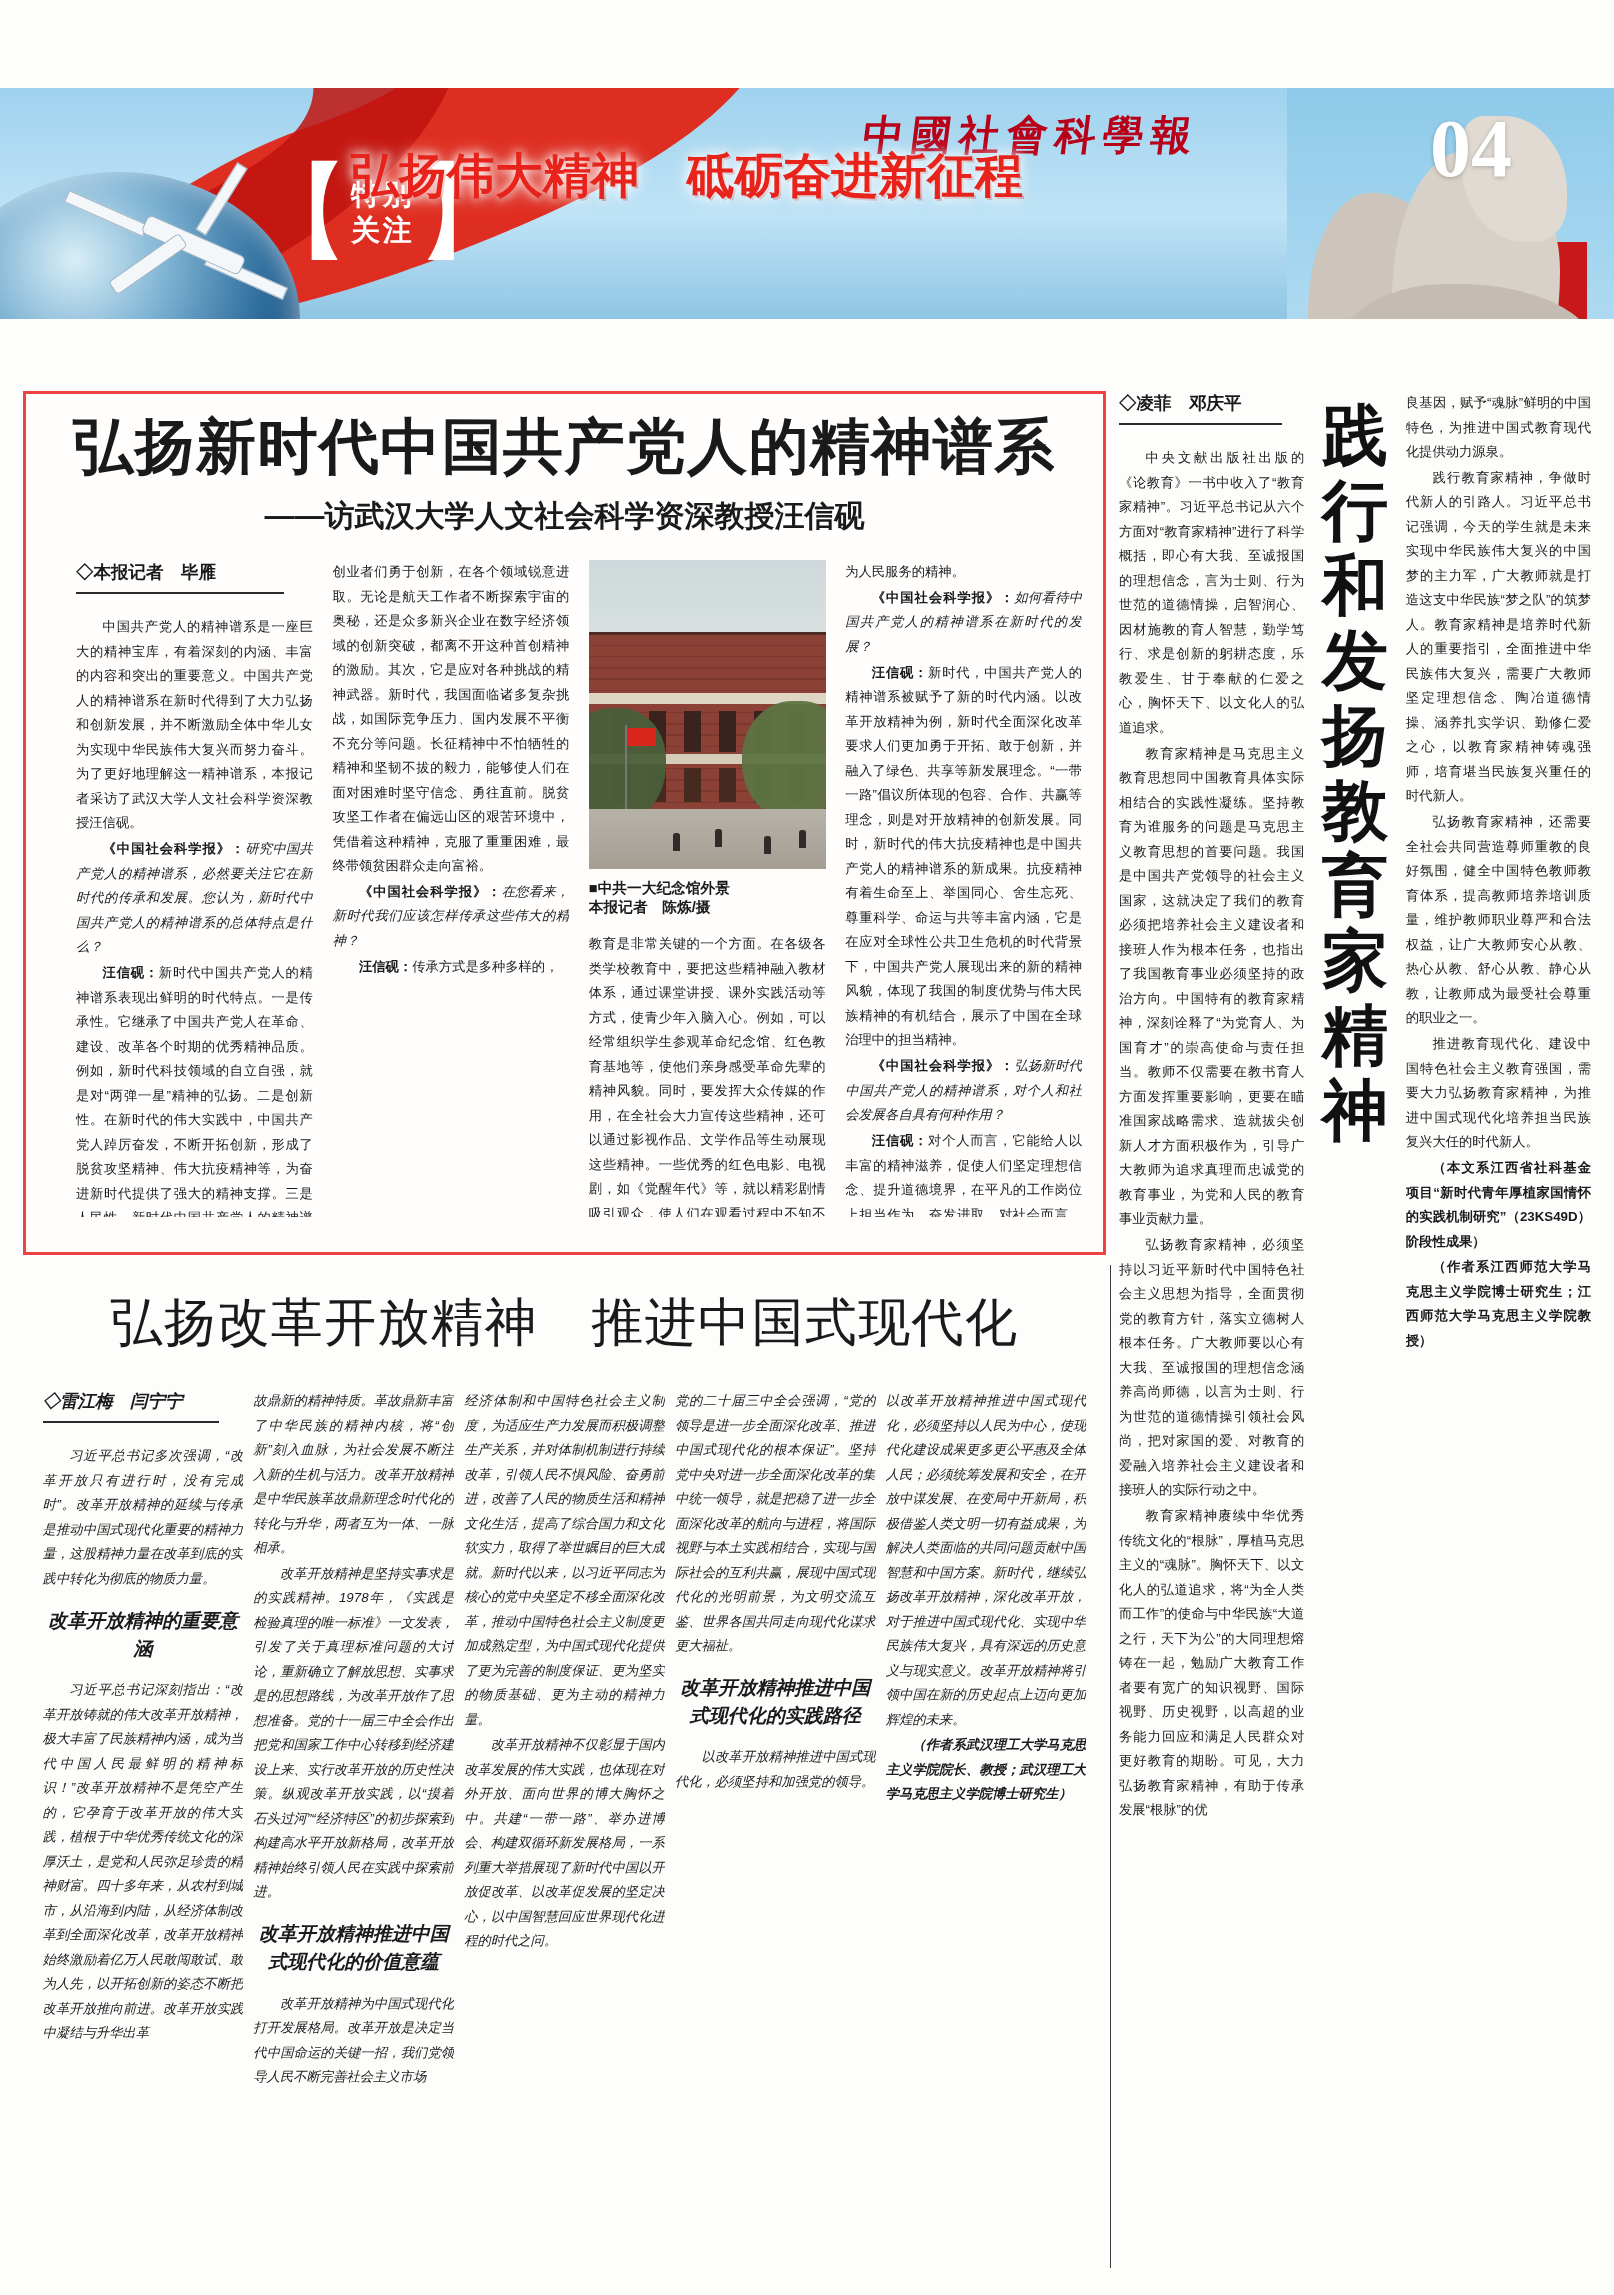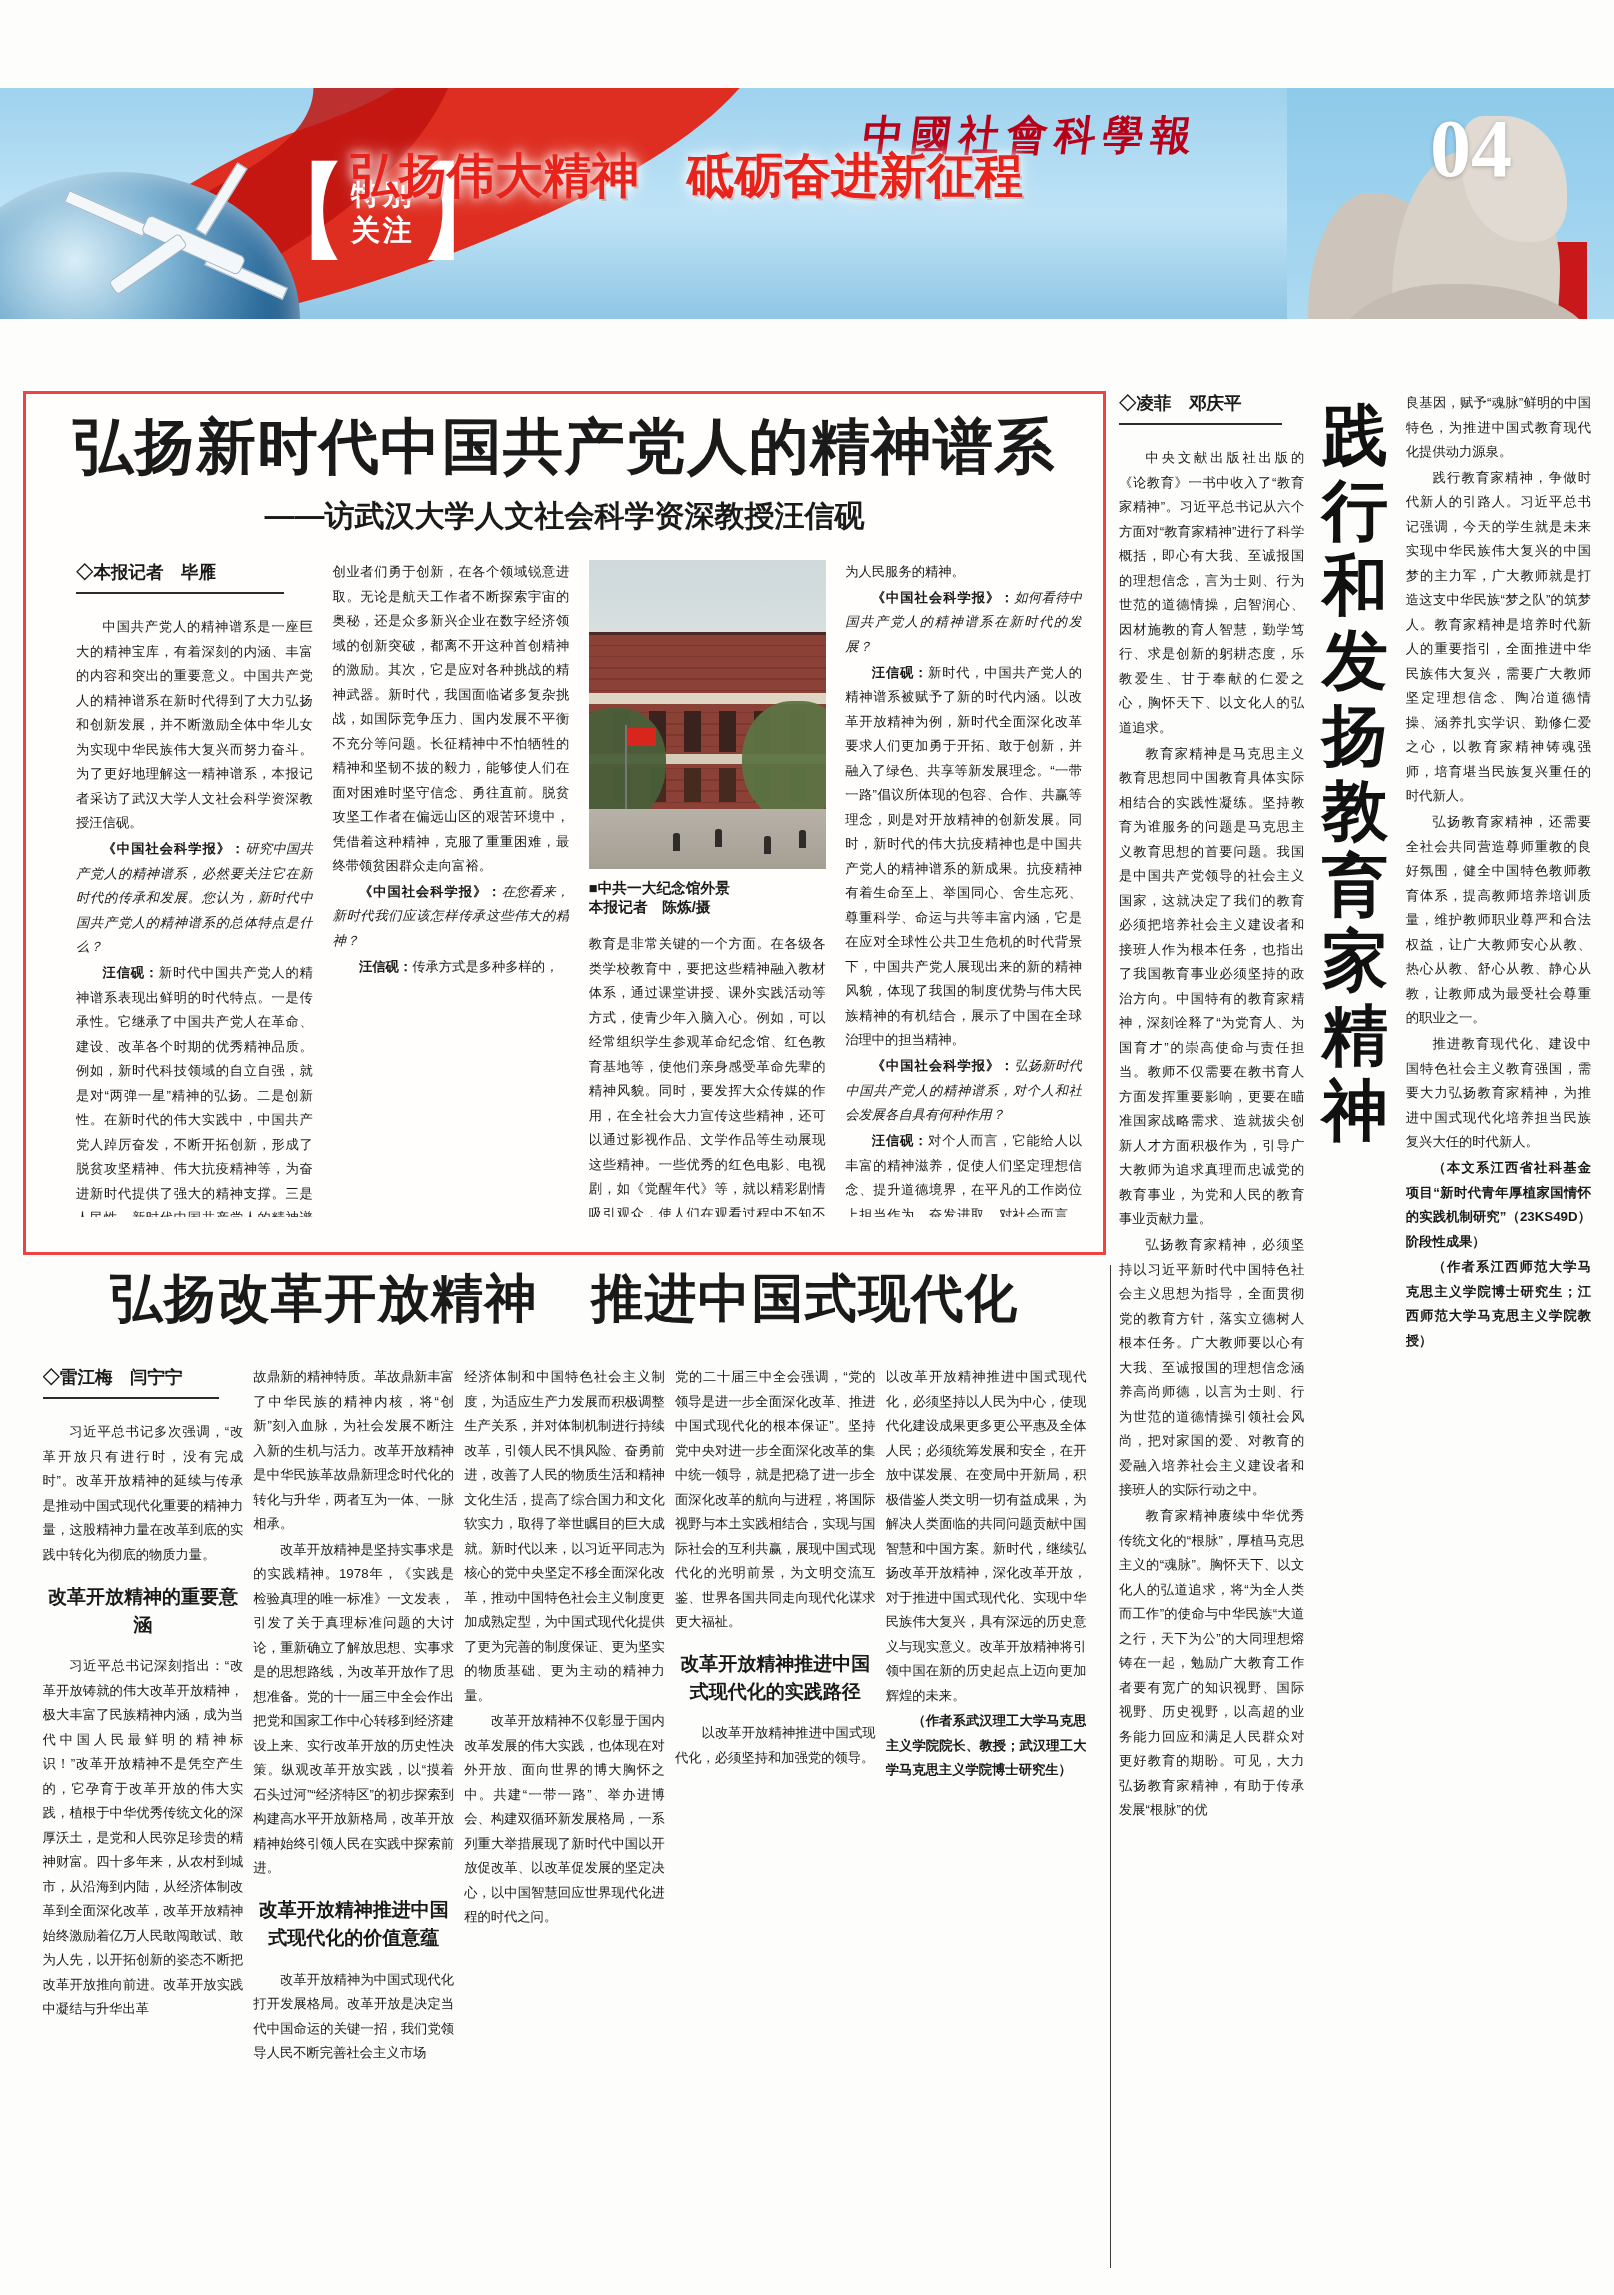--- a/index.html
+++ b/index.html
@@ -77,22 +77,22 @@
   
   .education{position:absolute;left:1119px;top:391px;width:472px;height:1877px;display:flex;gap:9.8px;}
   .edu-left{width:212px;}
   .edu-mid{width:82px;display:flex;flex-direction:column;align-items:center;padding-top:7px;}
   .edu-mid div{font-size:66px;font-weight:900;line-height:75px;color:#111;}
   .edu-right{flex:1;}
   .vrule{position:absolute;left:1110px;top:1265px;width:1.4px;height:1003px;background:#3c3c3c;}
 
   
   .reform{position:absolute;left:23px;top:1262px;width:1083px;height:1010px;}
-  .r-head{text-align:center;font-size:52px;font-weight:700;letter-spacing:1.4px;margin:2px 7px 0;}
-  .r-cols{display:flex;gap:10px;padding:31px 19.6px 0;height:894px;box-sizing:border-box;}
+  .r-head{text-align:center;font-size:52px;font-weight:400;letter-spacing:1.4px;margin:26px 7px 0;}
+  .r-cols{display:flex;gap:10px;padding:31px 19.6px 0;height:894px;box-sizing:border-box;font-style:italic;}
 </style>
 </head>
 <body>
 
 <div class="page">
 
   <div class="banner">
     <svg class="flagswash" viewBox="0 0 1400 330" preserveAspectRatio="none">
       <path d="M-20,330 C120,250 260,120 430,60 C560,15 640,-30 560,-60 L1100,-60 C1050,40 920,120 760,190 C600,260 420,320 300,330 Z" fill="#e02718" opacity="0.96"></path>
       <path d="M-20,330 C80,290 200,200 330,130 C420,80 470,30 440,-40 L660,-60 C640,60 520,170 380,250 C280,306 140,330 60,330 Z" fill="#c1130e" opacity="0.85"></path>

